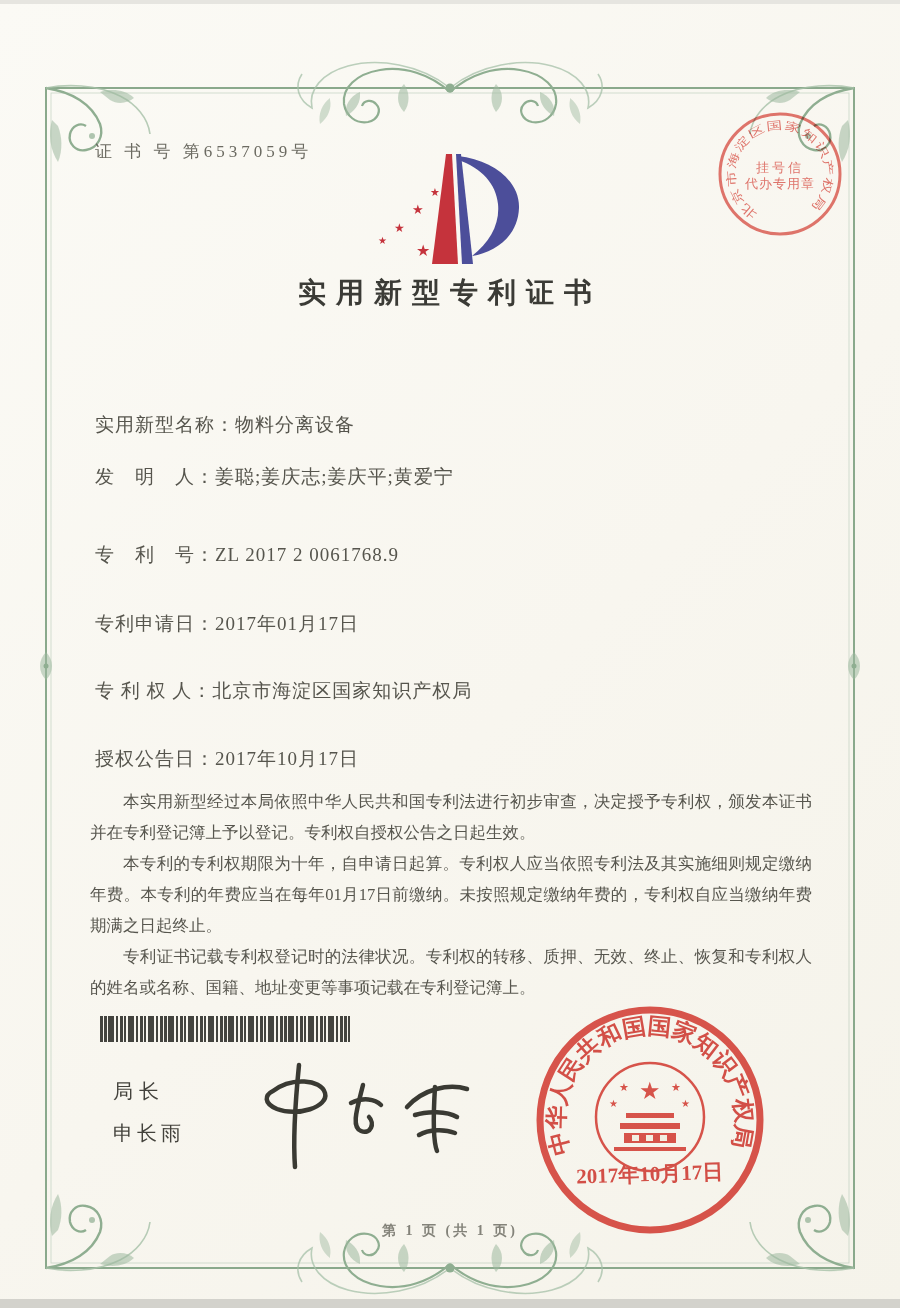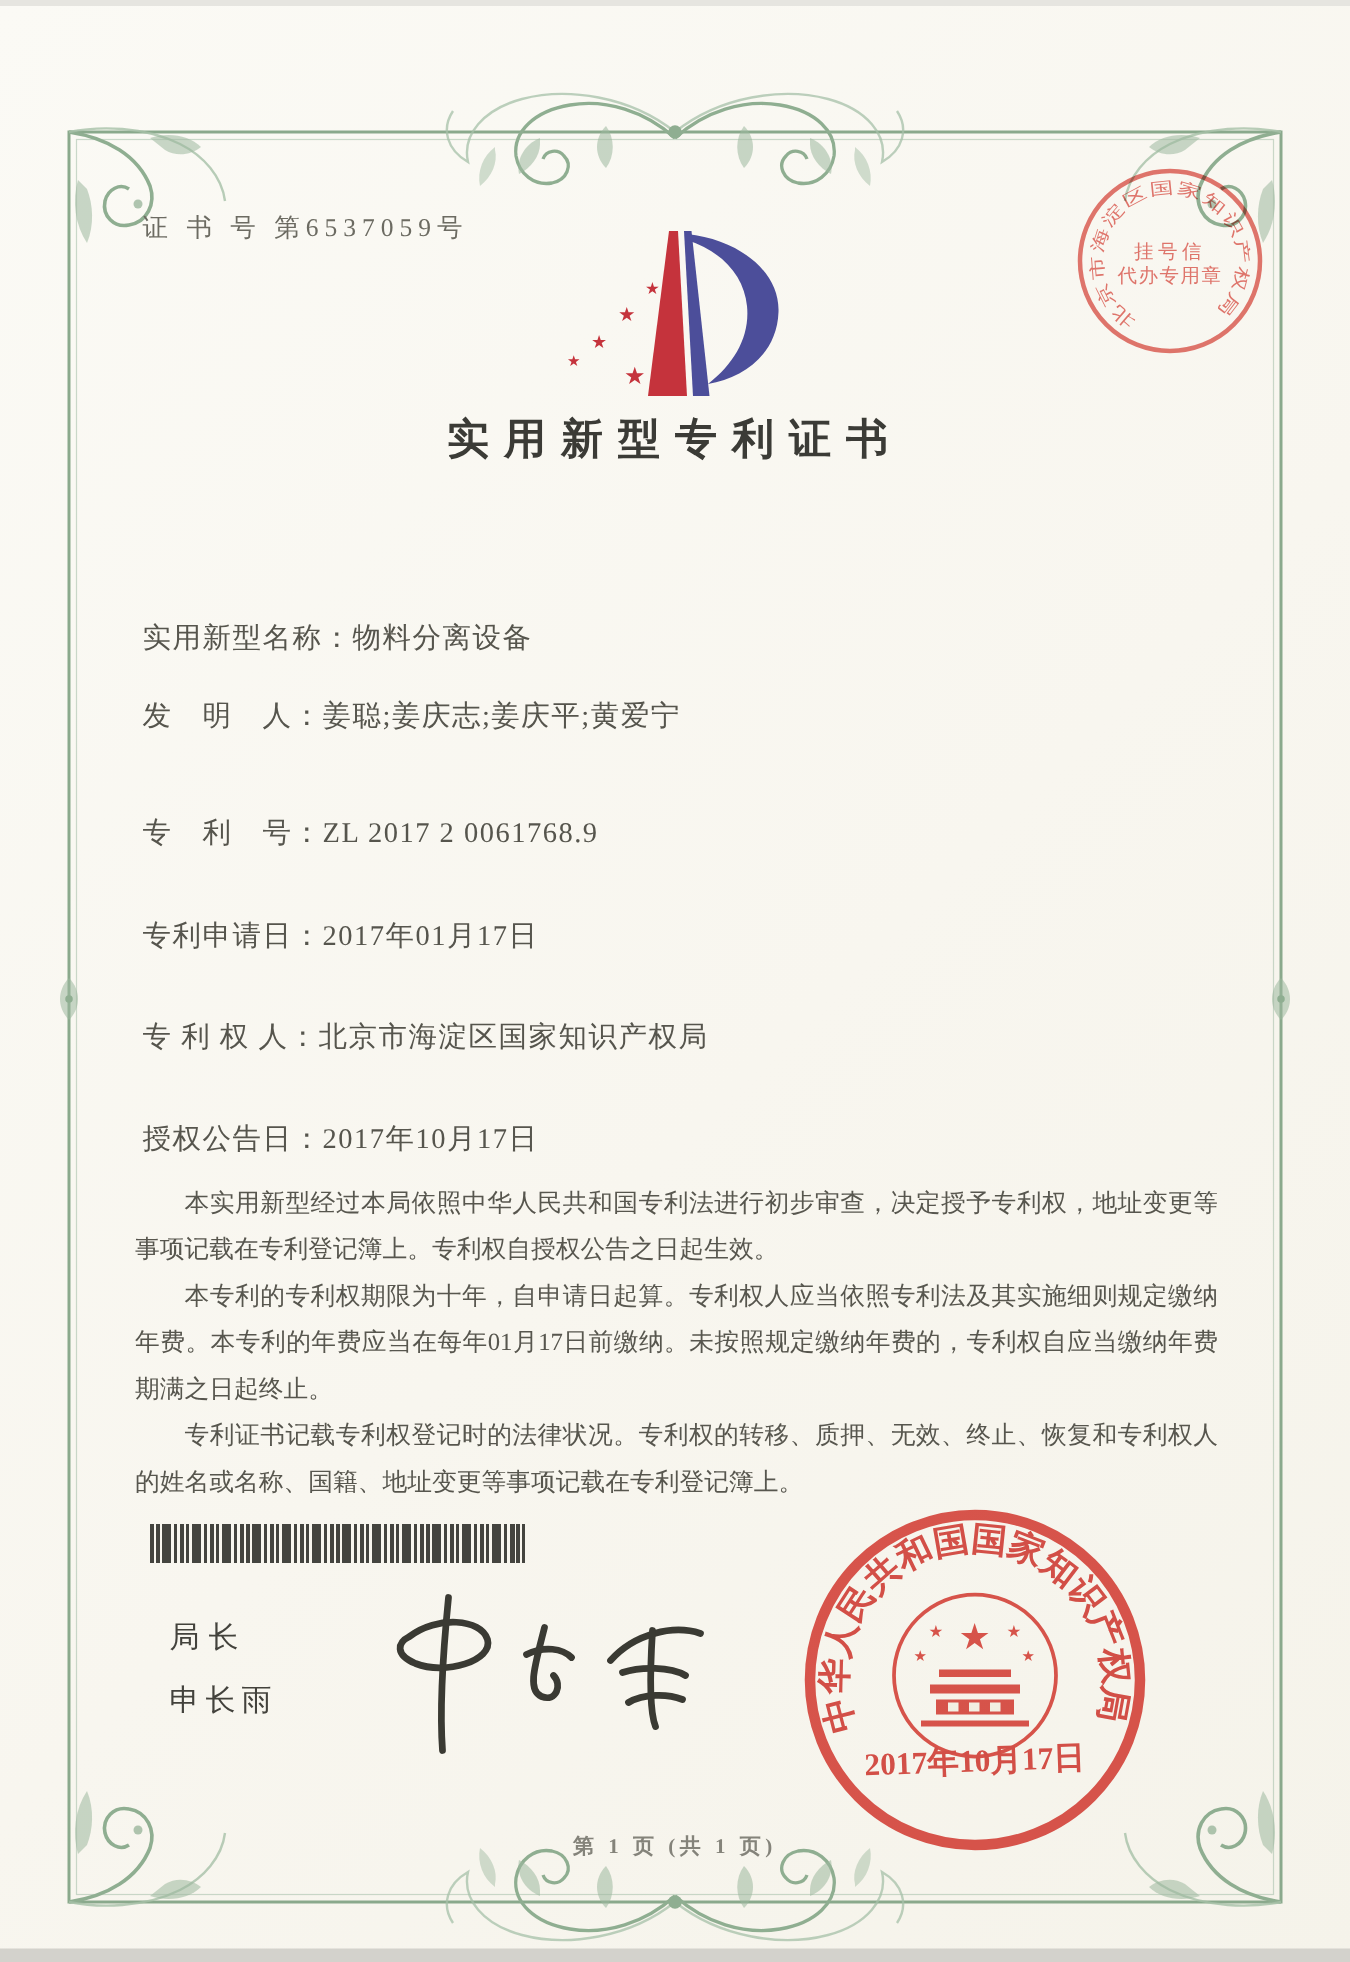--- a/index.html
+++ b/index.html
@@ -124,21 +124,21 @@
     <span class="lbl">专利申请日：</span><span class="val">2017年01月17日</span>
   </div>
   <div class="field" style="top:678px">
     <span class="lbl">专 利 权 人：</span><span class="val">北京市海淀区国家知识产权局</span>
   </div>
   <div class="field" style="top:746px">
     <span class="lbl">授权公告日：</span><span class="val">2017年10月17日</span>
   </div>
 
   <div class="paras">
-    <p>本实用新型经过本局依照中华人民共和国专利法进行初步审查，决定授予专利权，地址变更等事项记载在专利登记簿上。专利权自授权公告之日起生效。</p>
+    <p>本实用新型经过本局依照中华人民共和国专利法进行初步审查，决定授予专利权，颁发本证书并在专利登记簿上予以登记。专利权自授权公告之日起生效。</p>
     <p>本专利的专利权期限为十年，自申请日起算。专利权人应当依照专利法及其实施细则规定缴纳年费。本专利的年费应当在每年01月17日前缴纳。未按照规定缴纳年费的，专利权自应当缴纳年费期满之日起终止。</p>
     <p>专利证书记载专利权登记时的法律状况。专利权的转移、质押、无效、终止、恢复和专利权人的姓名或名称、国籍、地址变更等事项记载在专利登记簿上。</p>
   </div>
 
   <div class="barcode"></div>
 
   <div class="director-title">局长</div>
   <div class="director-name">申长雨</div>
 
   <svg class="sig-svg" width="250" height="140" viewBox="0 0 250 140">

